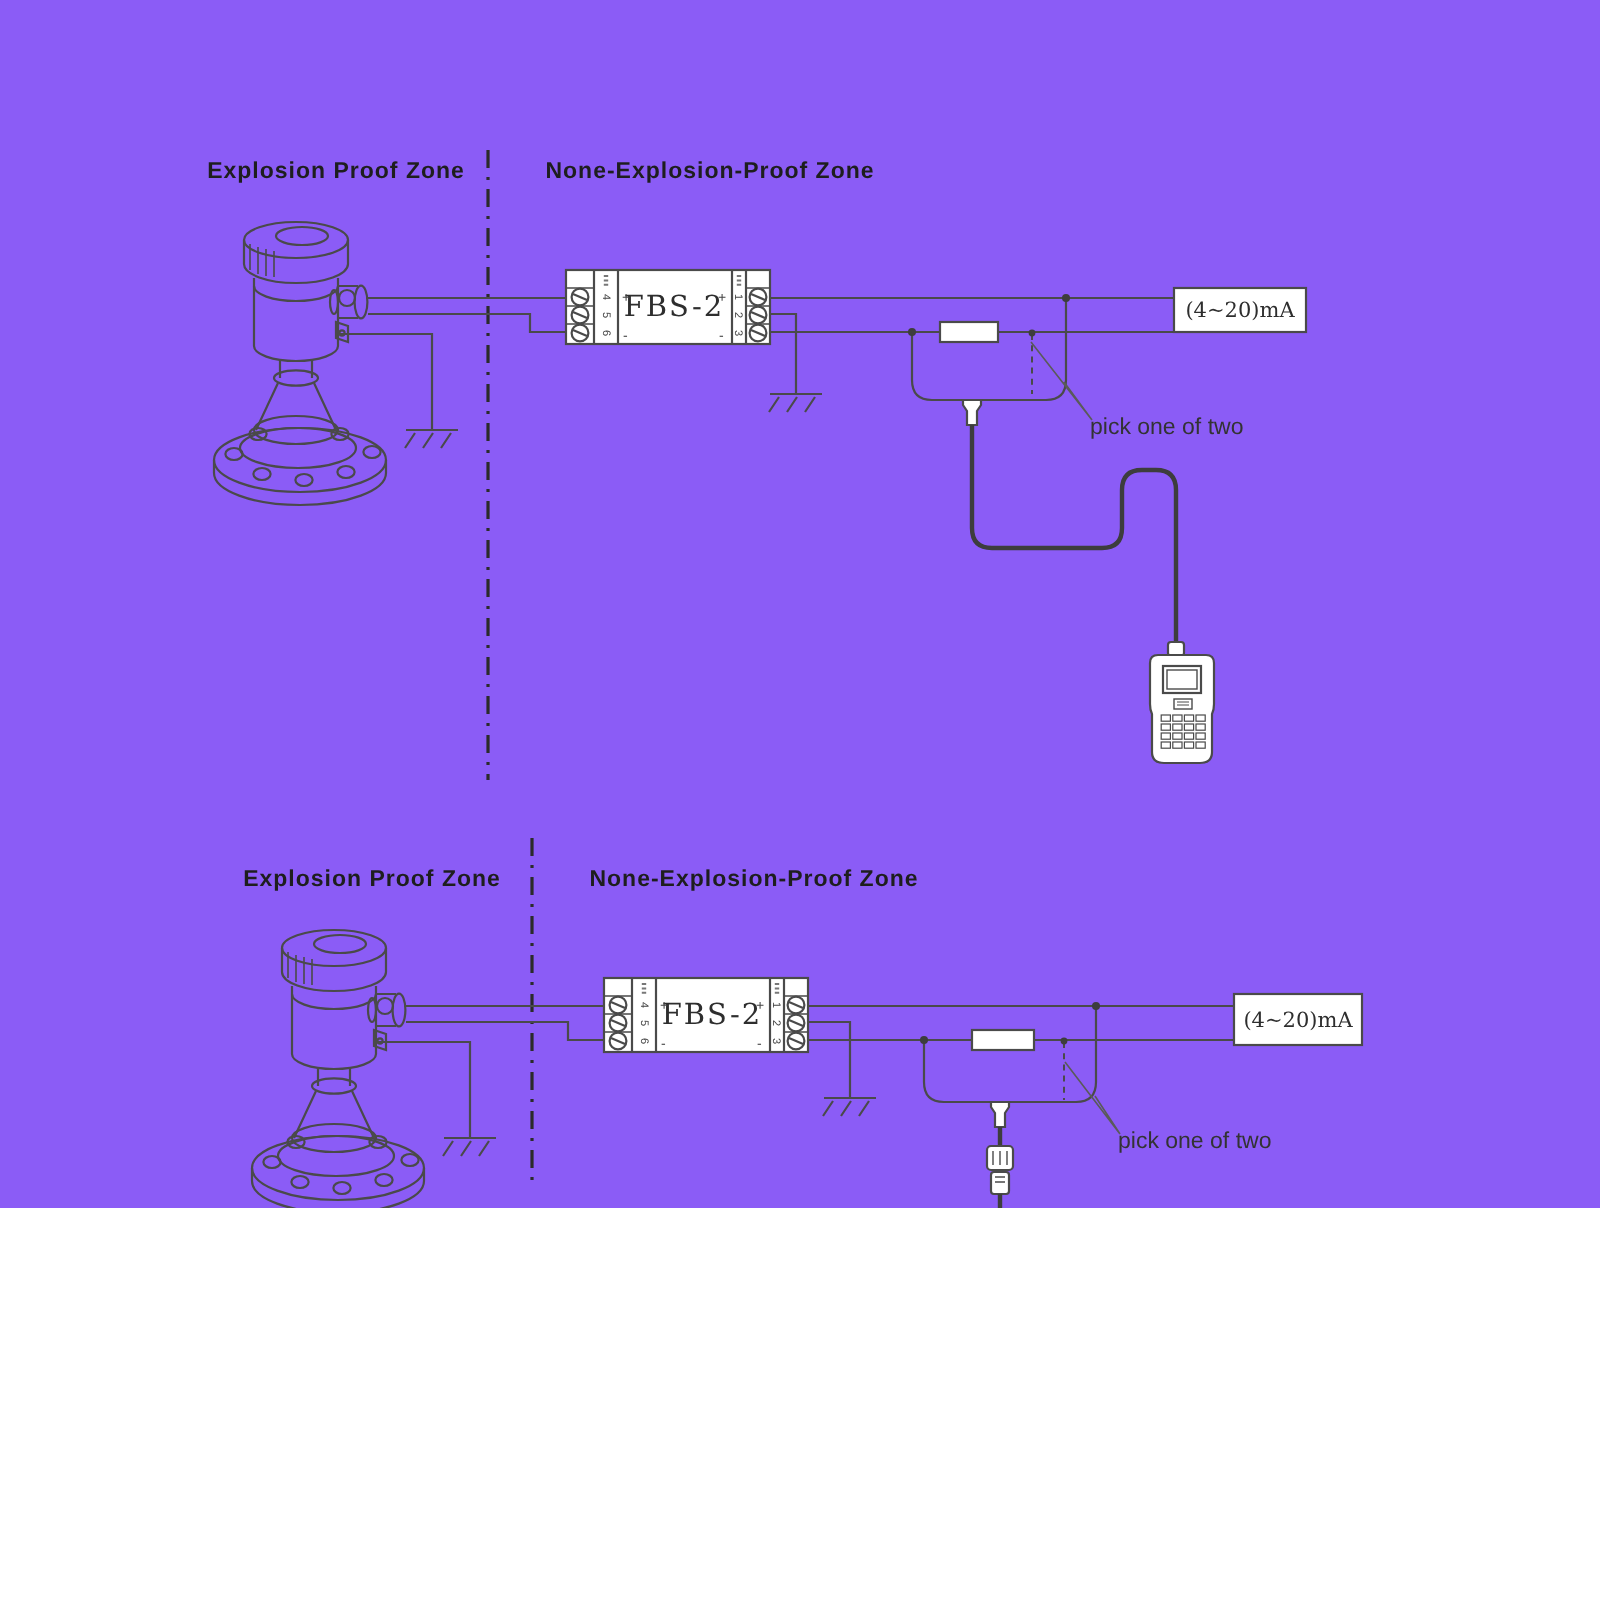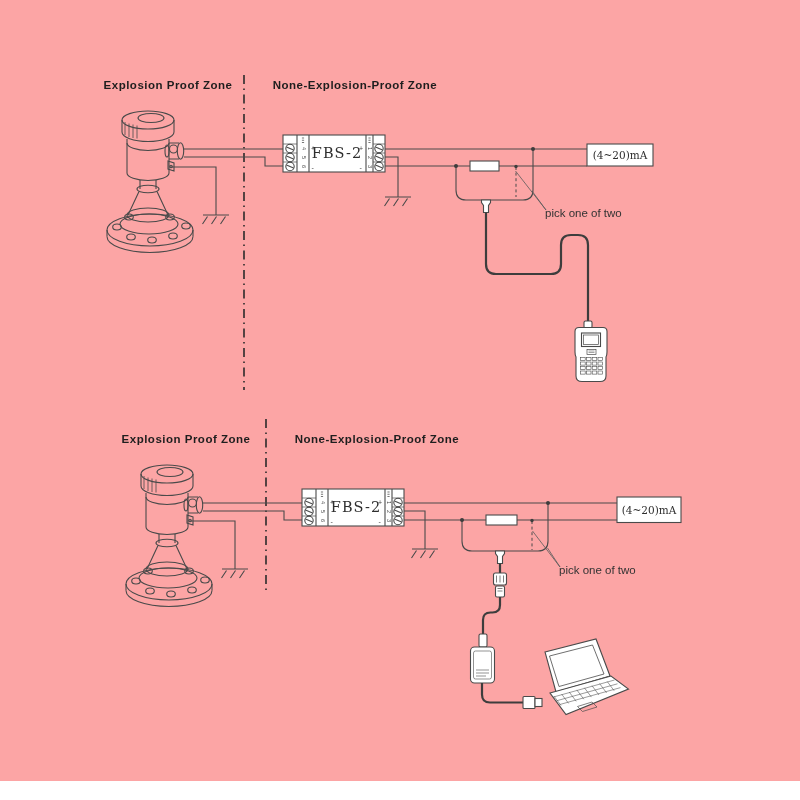--- a/index.html
+++ b/index.html
@@ -1,16 +1,16 @@
 <!DOCTYPE html>
 <html><head>
 <meta charset="utf-8">
 <style>
   html,body{margin:0;padding:0;background:#fff;}
-  .canvas{position:relative;width:800px;height:781px;background:#fca5a5;overflow:hidden;}
+  .canvas{position:relative;width:800px;height:604px;background:#8b5cf6;overflow:hidden;}
   svg{position:absolute;left:0;top:0;}
   .ln{stroke:#4a4a4a;stroke-width:1.1;fill:none;}
   .fw{fill:#ffffff;stroke:#4a4a4a;stroke-width:1.1;}
   .thin{stroke:#5a5a5a;stroke-width:.8;fill:none;}
   .dash{stroke:#4a4a4a;stroke-width:1;stroke-dasharray:3 2.6;fill:none;}
   .cable{stroke:#3d3d3d;stroke-width:2.2;fill:none;stroke-linejoin:round;}
   .sep{stroke:#2b2b2b;stroke-width:1.6;stroke-dasharray:9 4.5 1.5 4.5;fill:none;}
   .dot{fill:#3d3d3d;stroke:none;}
   .hdr{font-family:"Liberation Sans",sans-serif;font-weight:bold;font-size:11.5px;fill:#1e1e1e;letter-spacing:.5px;stroke:none;text-anchor:middle;}
   .fbs{font-family:"DejaVu Serif",serif;font-size:14.5px;fill:#2e2e2e;letter-spacing:1px;stroke:none;text-anchor:middle;}

